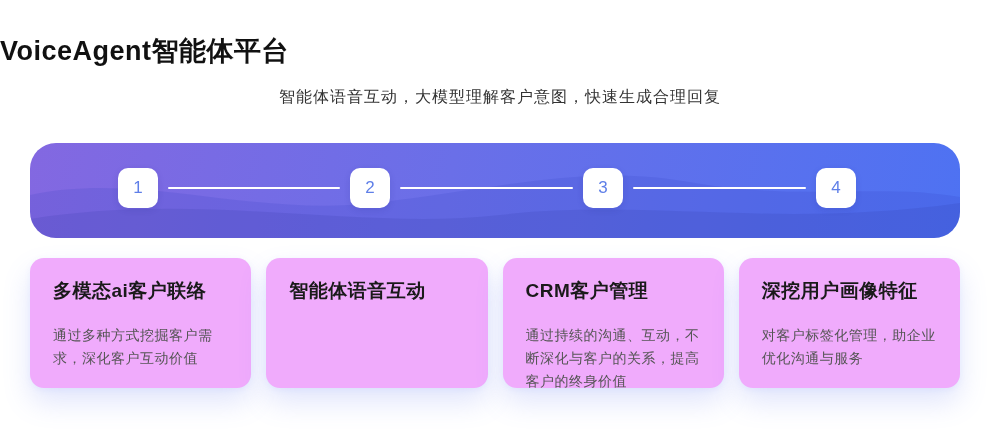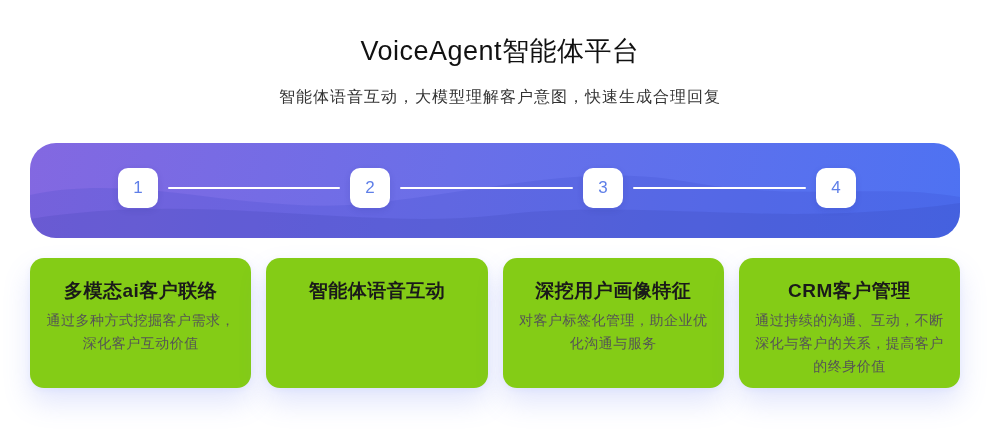--- a/index.html
+++ b/index.html
@@ -11,23 +11,22 @@
     width:1000px;
     height:446px;
     background:#ffffff;
     overflow:hidden;
   }
 
   
   .page-title {
     position:absolute;
     top:33px; left:0; right:0;
-    text-align:center;
     font-size:27px;
-    font-weight:400;
+    font-weight:700;
     color:#111111;
     letter-spacing:0.5px;
   }
   .page-subtitle {
     position:absolute;
     top:87px; left:0; right:0;
     text-align:center;
     font-size:16px;
     color:#333333;
     letter-spacing:1px;
@@ -80,34 +79,33 @@
   .cards {
     position:absolute;
     left:30px; top:258px;
     width:930px;
     display:flex;
     gap:15px;
   }
   .card {
     flex:1;
     height:130px;
-    background:#84cc16;
+    background:#f0abfc;
     border-radius:14px;
     box-shadow:0 14px 28px rgba(104,126,238,0.20), 0 2px 6px rgba(104,126,238,0.08);
-    padding:20px 16px 0 16px;
-    text-align:center;
+    padding:20px 16px 0 23px;
   }
   .card-title {
     font-size:19px;
     font-weight:700;
     color:#1a1a1a;
     letter-spacing:0.5px;
   }
   .card-desc {
-    margin-top:5px;
+    margin-top:20px;
     font-size:14px;
     line-height:1.65;
     color:#555555;
     letter-spacing:0.5px;
   }
 </style>
 </head>
 <body>
 
 <div class="page">
@@ -144,24 +142,24 @@
     <div class="card">
       <div class="card-title">多模态ai客户联络</div>
       <div class="card-desc">通过多种方式挖掘客户需求，深化客户互动价值</div>
     </div>
 
     <div class="card">
       <div class="card-title">智能体语音互动</div>
     </div>
 
     <div class="card">
-      <div class="card-title">深挖用户画像特征</div>
-      <div class="card-desc">对客户标签化管理，助企业优化沟通与服务</div>
+      <div class="card-title">CRM客户管理</div>
+      <div class="card-desc">通过持续的沟通、互动，不断深化与客户的关系，提高客户的终身价值</div>
     </div>
 
     <div class="card">
-      <div class="card-title">CRM客户管理</div>
-      <div class="card-desc">通过持续的沟通、互动，不断深化与客户的关系，提高客户的终身价值</div>
+      <div class="card-title">深挖用户画像特征</div>
+      <div class="card-desc">对客户标签化管理，助企业优化沟通与服务</div>
     </div>
 
   </div>
 
 </div>
 
 </body></html>

